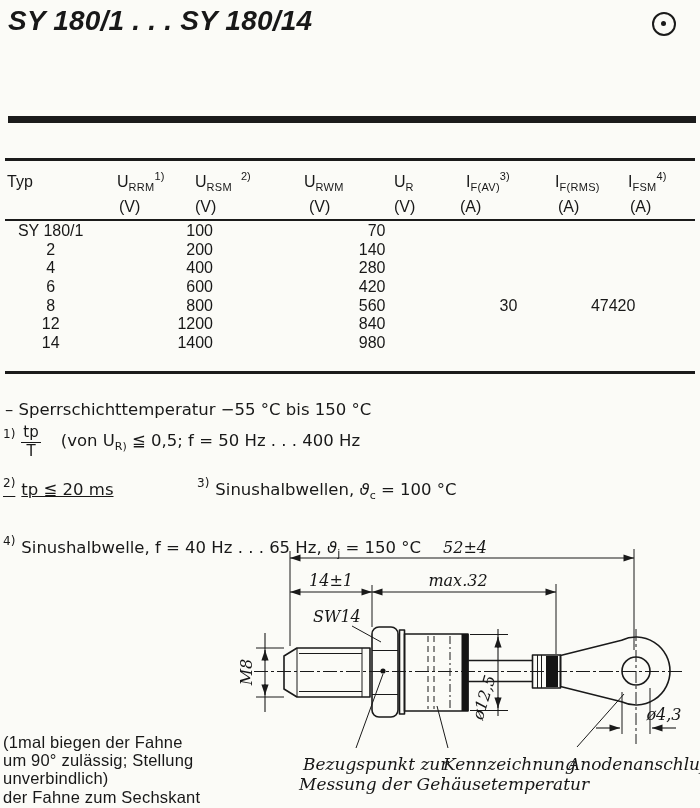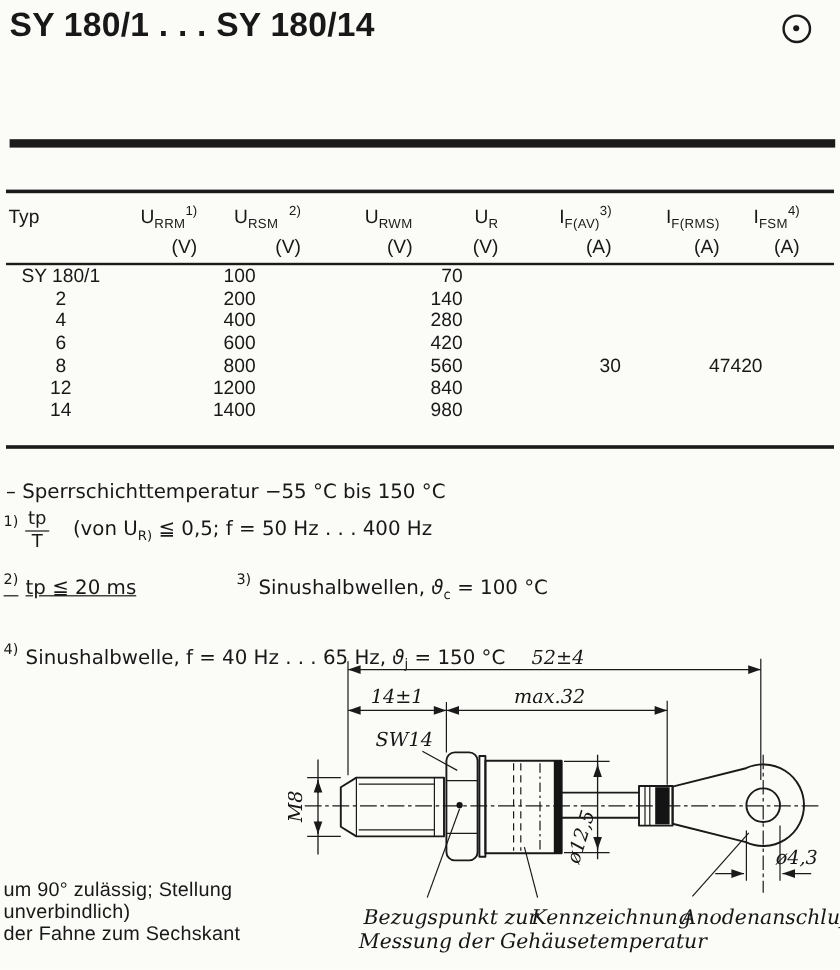--- a/index.html
+++ b/index.html
@@ -3,27 +3,27 @@
 <meta charset="utf-8">
 <style>
   html,body{margin:0;padding:0;}
   .page{
     position:relative;width:700px;height:808px;
     background:#fbfbf7;color:#181818;overflow:hidden;
     font-family:"Liberation Sans",sans-serif;
   }
   .abs{position:absolute;}
   
-  .title{left:8px;top:5px;font-size:28px;font-weight:700;letter-spacing:0.2px;}
+  .title{left:8px;top:5px;font-size:28px;font-weight:700;letter-spacing:0.2px;font-style:italic;}
   .subtitle{left:8px;top:37px;font-size:28px;font-weight:400;line-height:33px;letter-spacing:0.2px;}
   .mark{left:652px;top:12px;width:20px;height:20px;border:2px solid #1a1a1a;border-radius:50%;}
   .mark .dot{position:absolute;left:7px;top:7px;width:5px;height:5px;background:#1a1a1a;border-radius:50%;}
   .rule{background:#1b1b1b;}
   
-  .thead{left:5px;top:158px;width:690px;height:44px;text-align:right;}
+  .thead{left:5px;top:158px;width:690px;height:44px;}
   .th{position:absolute;top:12px;font-size:16px;white-space:nowrap;}
   .th sub{font-size:11px;vertical-align:-4px;letter-spacing:0.3px;}
   .th sup{font-size:11px;vertical-align:7px;}
   .th .unit{display:block;font-size:16px;margin-top:5px;}
   .th:nth-child(3) sup{margin-left:9px;}
   .th:nth-child(2) .unit{margin-left:2px;}
   .th:nth-child(4) .unit{margin-left:5px;}
   .th:nth-child(6) .unit{margin-left:-6px;}
   .th:nth-child(7) .unit{margin-left:3px;}
   .th:nth-child(8) .unit{margin-left:2px;}
@@ -238,18 +238,19 @@
     <line class="thin" x1="448" y1="748" x2="437" y2="706"></line>
     <line class="thin" x1="577" y1="747" x2="624" y2="694"></line>
 
     <text class="dlabel" x="303" y="770">Bezugspunkt zur</text>
     <text class="dlabel" x="299" y="790">Messung der Gehäusetemperatur</text>
     <text class="dlabel" x="443" y="770">Kennzeichnung</text>
     <text class="dlabel" x="568" y="770">Anodenanschluß</text>
   </svg>
 
   <div class="abs footnote-par">
+    <div>(1mal biegen der Fahne</div>
     <div>um 90° zulässig; Stellung</div>
     <div>unverbindlich)</div>
     <div>der Fahne zum Sechskant</div>
   </div>
 
 </div>
 
 </body></html>

